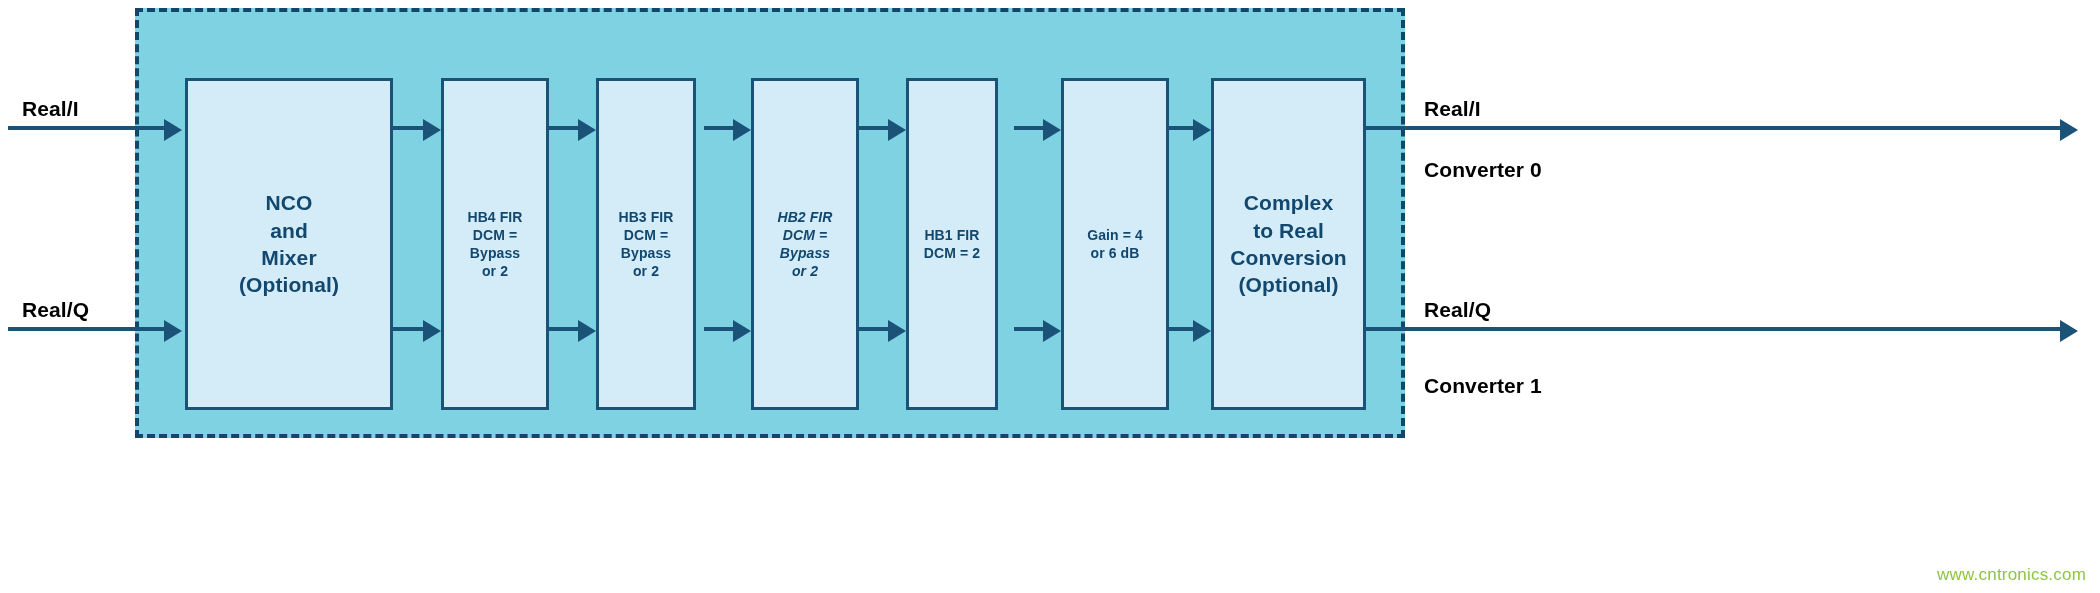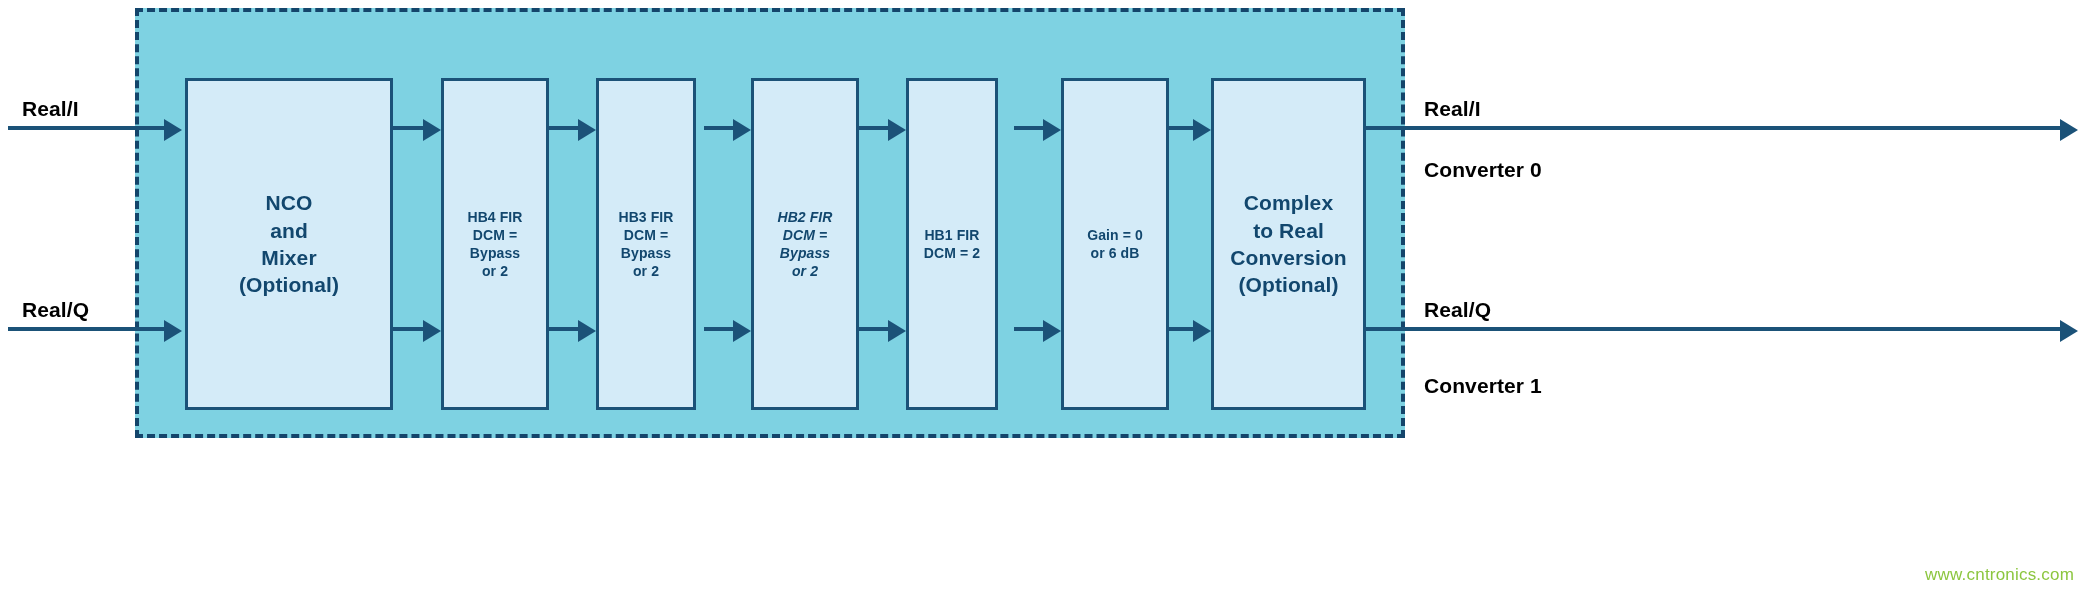--- a/index.html
+++ b/index.html
@@ -65,21 +65,21 @@
     color:#000000;
     font-weight:bold;
     font-size:21px;
     white-space:nowrap;
     letter-spacing:.1px;
   }
 
   
   .watermark{
     position:absolute;
-    right:26px;bottom:8px;
+    right:14px;bottom:8px;
     color:#8cc63f;
     font-size:17px;
     font-weight:normal;
     letter-spacing:.2px;
   }
 </style>
 </head>
 <body>
 
 <div id="stage">
@@ -144,21 +144,21 @@
         <div class="block-text">HB2 FIR
 DCM =
 Bypass
 or 2</div>
       </div>
       <div class="block" style="left: 906px; width: 92px;">
         <div class="block-text">HB1 FIR
 DCM = 2</div>
       </div>
       <div class="block" style="left: 1061px; width: 108px;">
-        <div class="block-text">Gain = 0
+        <div class="block-text">Gain = 4
 or 6 dB</div>
       </div>
       <div class="block wide" style="left: 1211px; width: 155px;">
         <div class="block-text">Complex
 to Real
 Conversion
 (Optional)</div>
       </div>
     </div>
 

